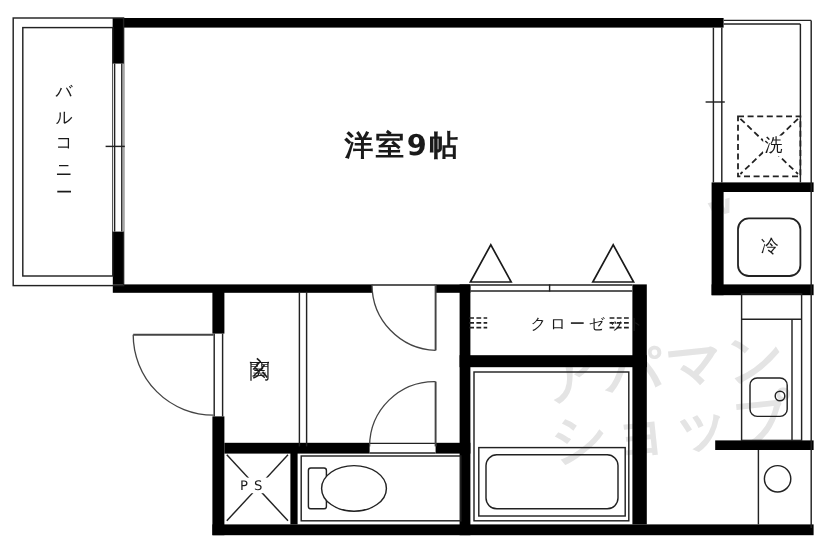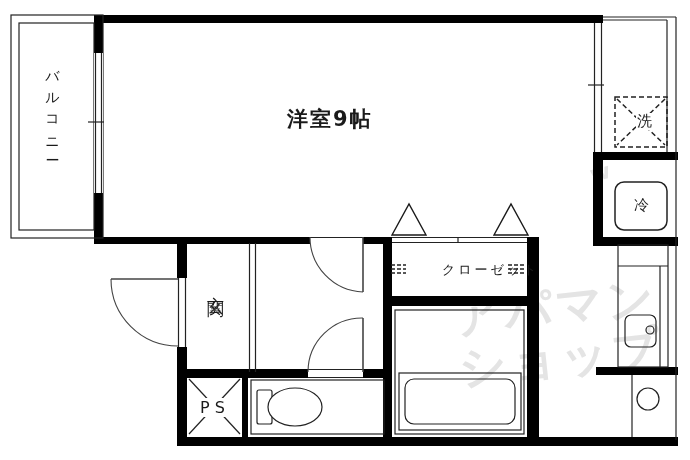--- a/index.html
+++ b/index.html
@@ -1,26 +1,26 @@
 <!DOCTYPE html>
 <html style="--wm: #e4e4e4;"><head>
 <meta charset="utf-8">
 <style>
   html,body{margin:0;padding:0;background:#fff;}
   #plan{position:relative;width:690px;height:460px;background:#fff;overflow:hidden;
         font-family:"DejaVu Sans","Liberation Sans",sans-serif;color:#1a1a1a;}
   #plan svg{position:absolute;left:0;top:0;z-index:2;}
   .lbl{position:absolute;z-index:3;white-space:nowrap;color:#1a1a1a;}
   .vert{writing-mode:vertical-rl;text-orientation:upright;}
-  .room-title{font-size:21px;font-weight:bold;letter-spacing:2px;}
+  .room-title{font-size:24px;font-weight:bold;letter-spacing:2px;}
   .balcony{font-size:14px;letter-spacing:7px;}
   .genkan{font-size:17px;letter-spacing:5px;}
   .closet{font-size:13px;letter-spacing:3px;}
   .fixture{font-size:15px;background:#fff;padding:0 1px;line-height:1.1;}
-  .ps{font-size:16px;letter-spacing:5px;background:#fff;padding:0 2px;}
+  .ps{font-size:11px;letter-spacing:5px;background:#fff;padding:0 2px;}
   .watermark{position:absolute;z-index:1;color:var(--wm,#e4e4e4);font-weight:bold;
              text-align:center;line-height:1.08;font-size:47px;letter-spacing:3px;
              transform:rotate(-6deg);user-select:none;}
   .wm-accent{position:absolute;z-index:1;color:var(--wm,#e4e4e4);font-weight:bold;
              font-size:22px;transform:rotate(-14deg);}
 </style>
 </head>
 <body>
 
 <div id="plan">

